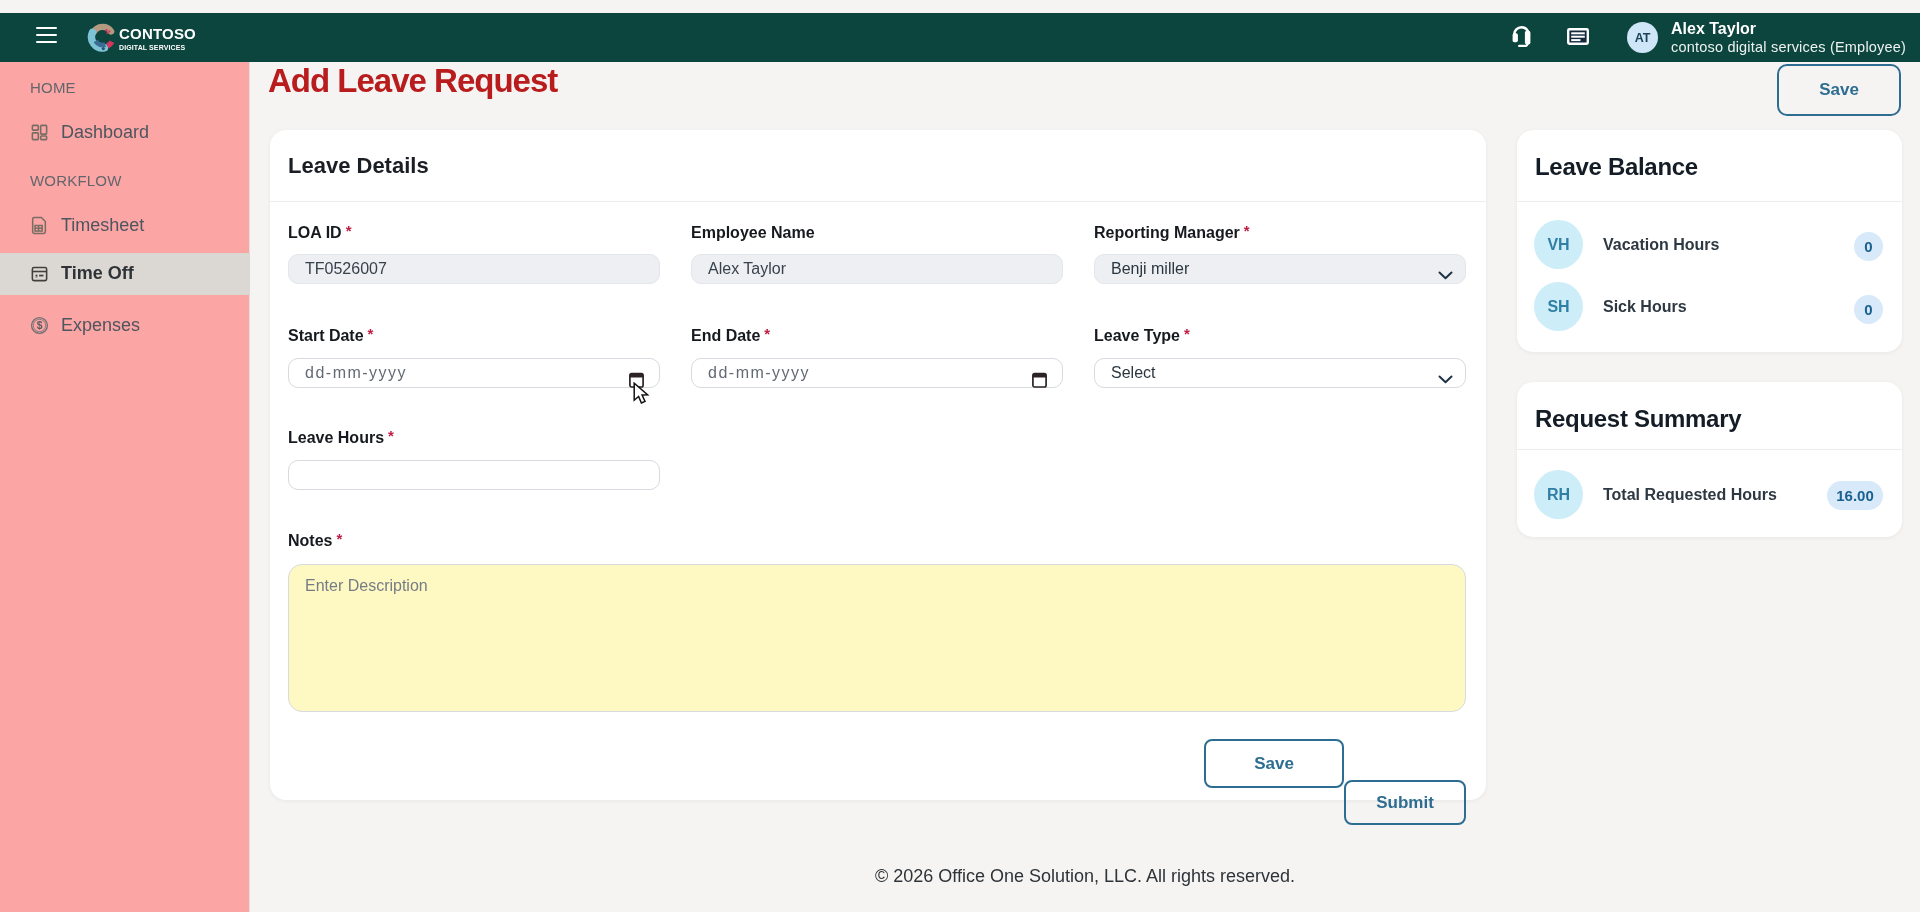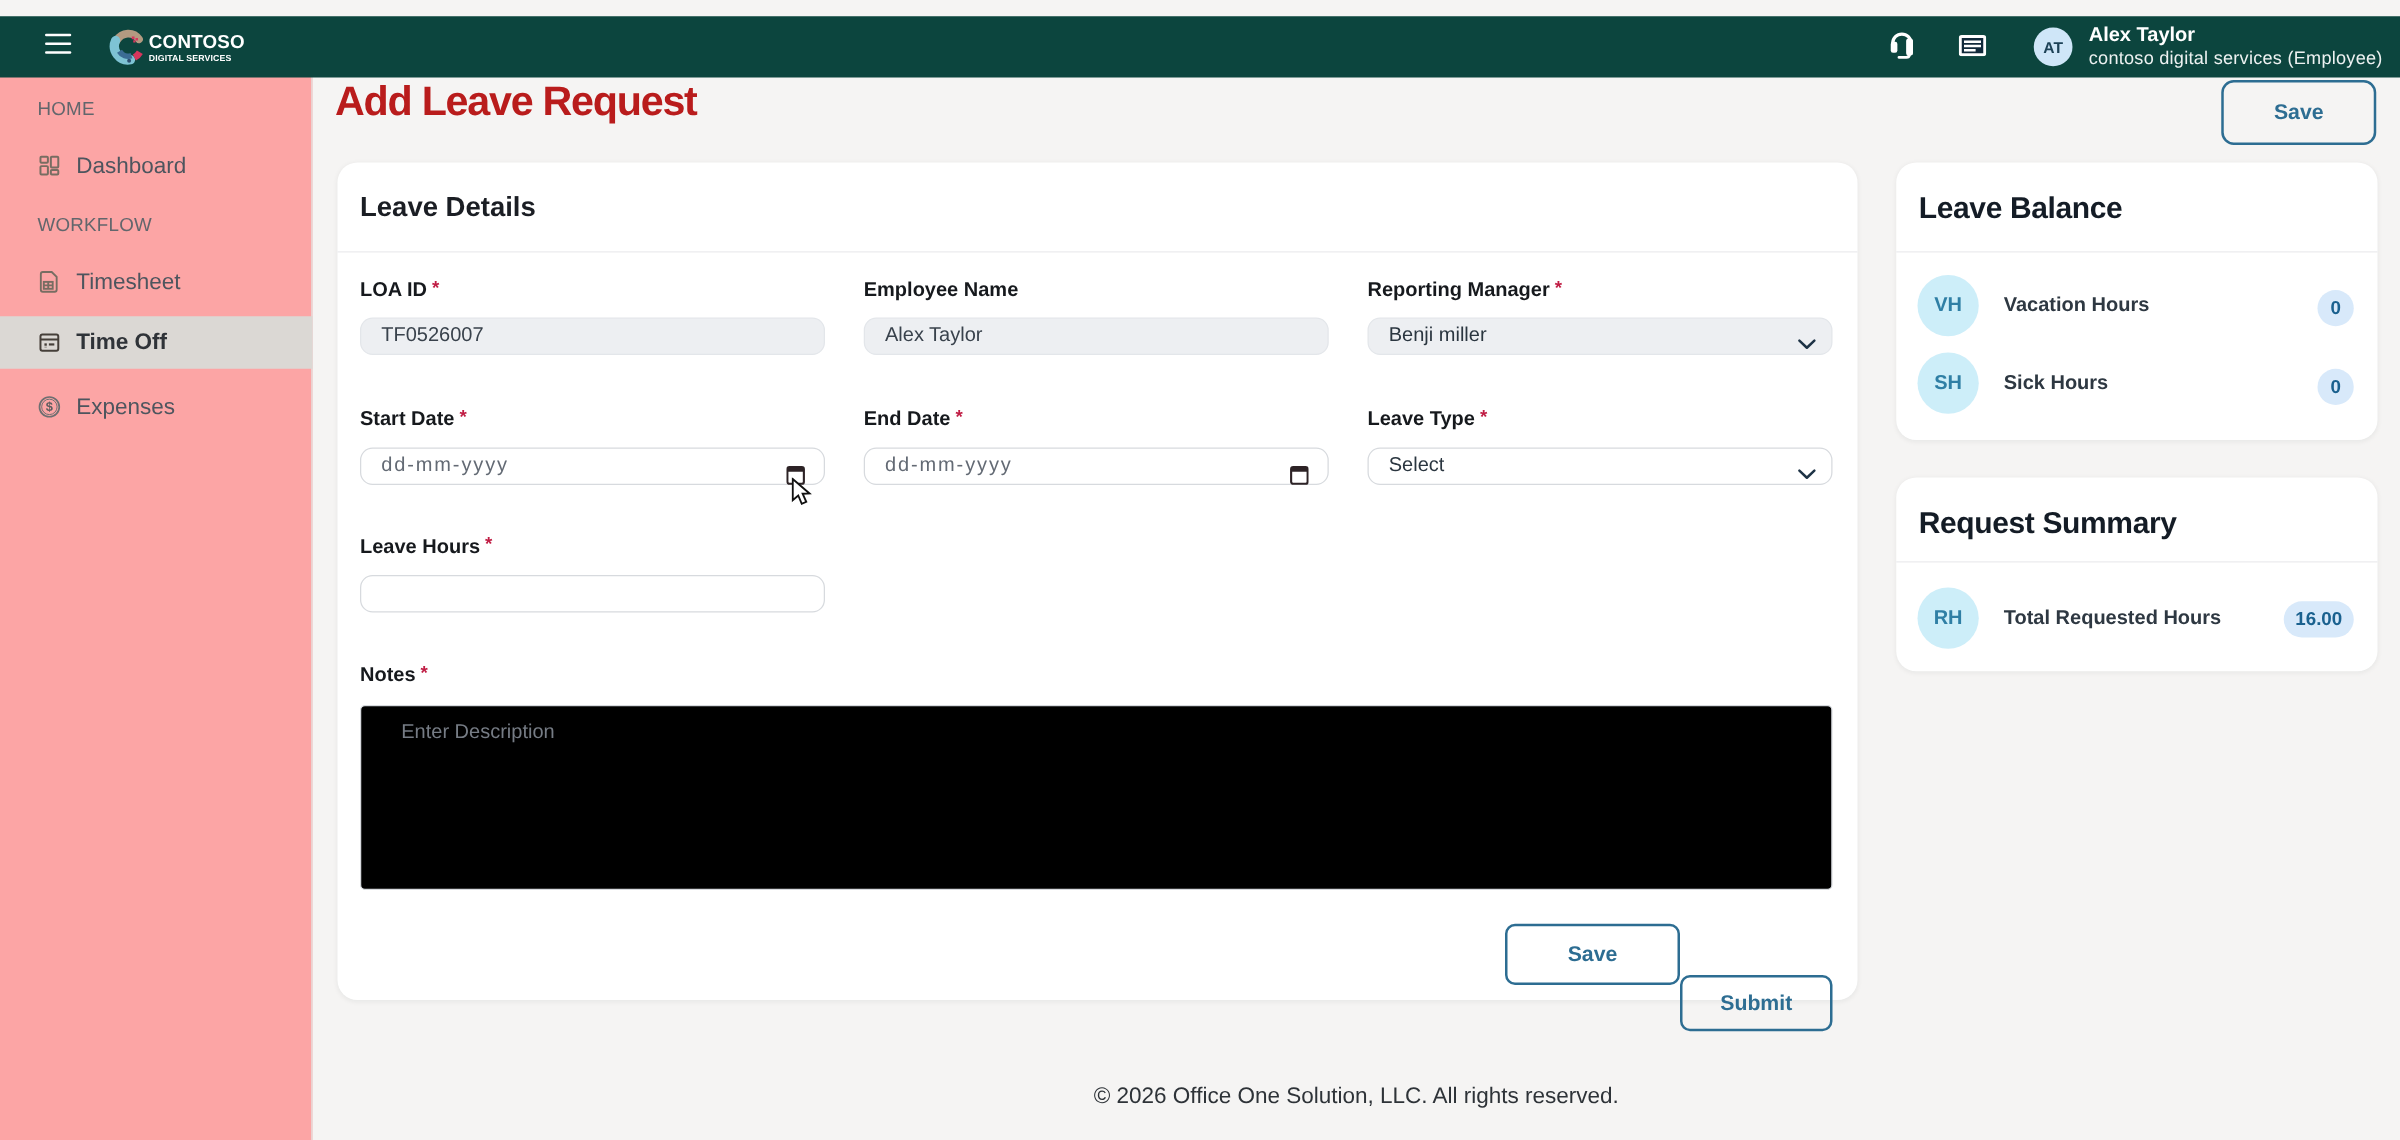--- a/index.html
+++ b/index.html
@@ -41,21 +41,21 @@
 .fcard { left:270px; top:130px; width:1216px; height:670px; }
 .flabel { position:absolute; font-size:16px; font-weight:700; color:#16191d; line-height:20px; }
 .req { color:#c01d44; margin-left:4px; position:relative; top:-2px; font-size:15px; }
 .input { position:absolute; width:372px; height:30px; border-radius:10px; font-size:16px; padding:0 16px; display:flex; align-items:center; }
 .ro { background:#edeff2; border:1px solid #e3e6ea; color:#39424c; }
 .wi { background:#fff; border:1px solid #d7dade; color:#6d737b; }
 .input .cal { position:absolute; right:15px; top:13px; }
 .dph { letter-spacing:1.5px; color:#636a74; }
 .input .chev { position:absolute; right:12px; top:16px; }
 .sel { color:#2b3640; }
-.notes { position:absolute; left:18px; top:434px; width:1178px; height:148px; border:1px solid #d7dade; border-radius:4px; background:#000000; padding:12px 32px; font-size:16px; color:#767c85; }
+.notes { position:absolute; left:18px; top:434px; width:1178px; height:148px; border:1px solid #d7dade; border-radius:14px; background:#fef9c3; padding:12px 16px; font-size:16px; color:#767c85; }
 .save { left:934px; top:609px; width:140px; height:49px; position:absolute; font-size:17px; border-radius:8px; }
 .submit { left:1074px; top:609px; width:122px; height:45px; position:absolute; font-size:17px; border-radius:8px;margin-top:41px; }
 
 .rcard1 { left:1517px; top:130px; width:385px; height:222px; }
 .rcard2 { left:1517px; top:382px; width:385px; height:155px; }
 .rtitle { position:absolute; left:18px; font-size:24px; font-weight:700; color:#141c26; line-height:32px; letter-spacing:-0.3px; }
 .bavatar { position:absolute; left:17px; width:49px; height:49px; border-radius:50%; background:#cdeef9; color:#2f7fa5; font-weight:700; font-size:16px; display:flex; align-items:center; justify-content:center; }
 .blabel { position:absolute; left:86px; font-size:16px; font-weight:700; color:#2e3842; }
 .badge { position:absolute; border-radius:15px; background:#d8e9fa; color:#1a618f; font-weight:700; font-size:15px; display:flex; align-items:center; justify-content:center; }
 

